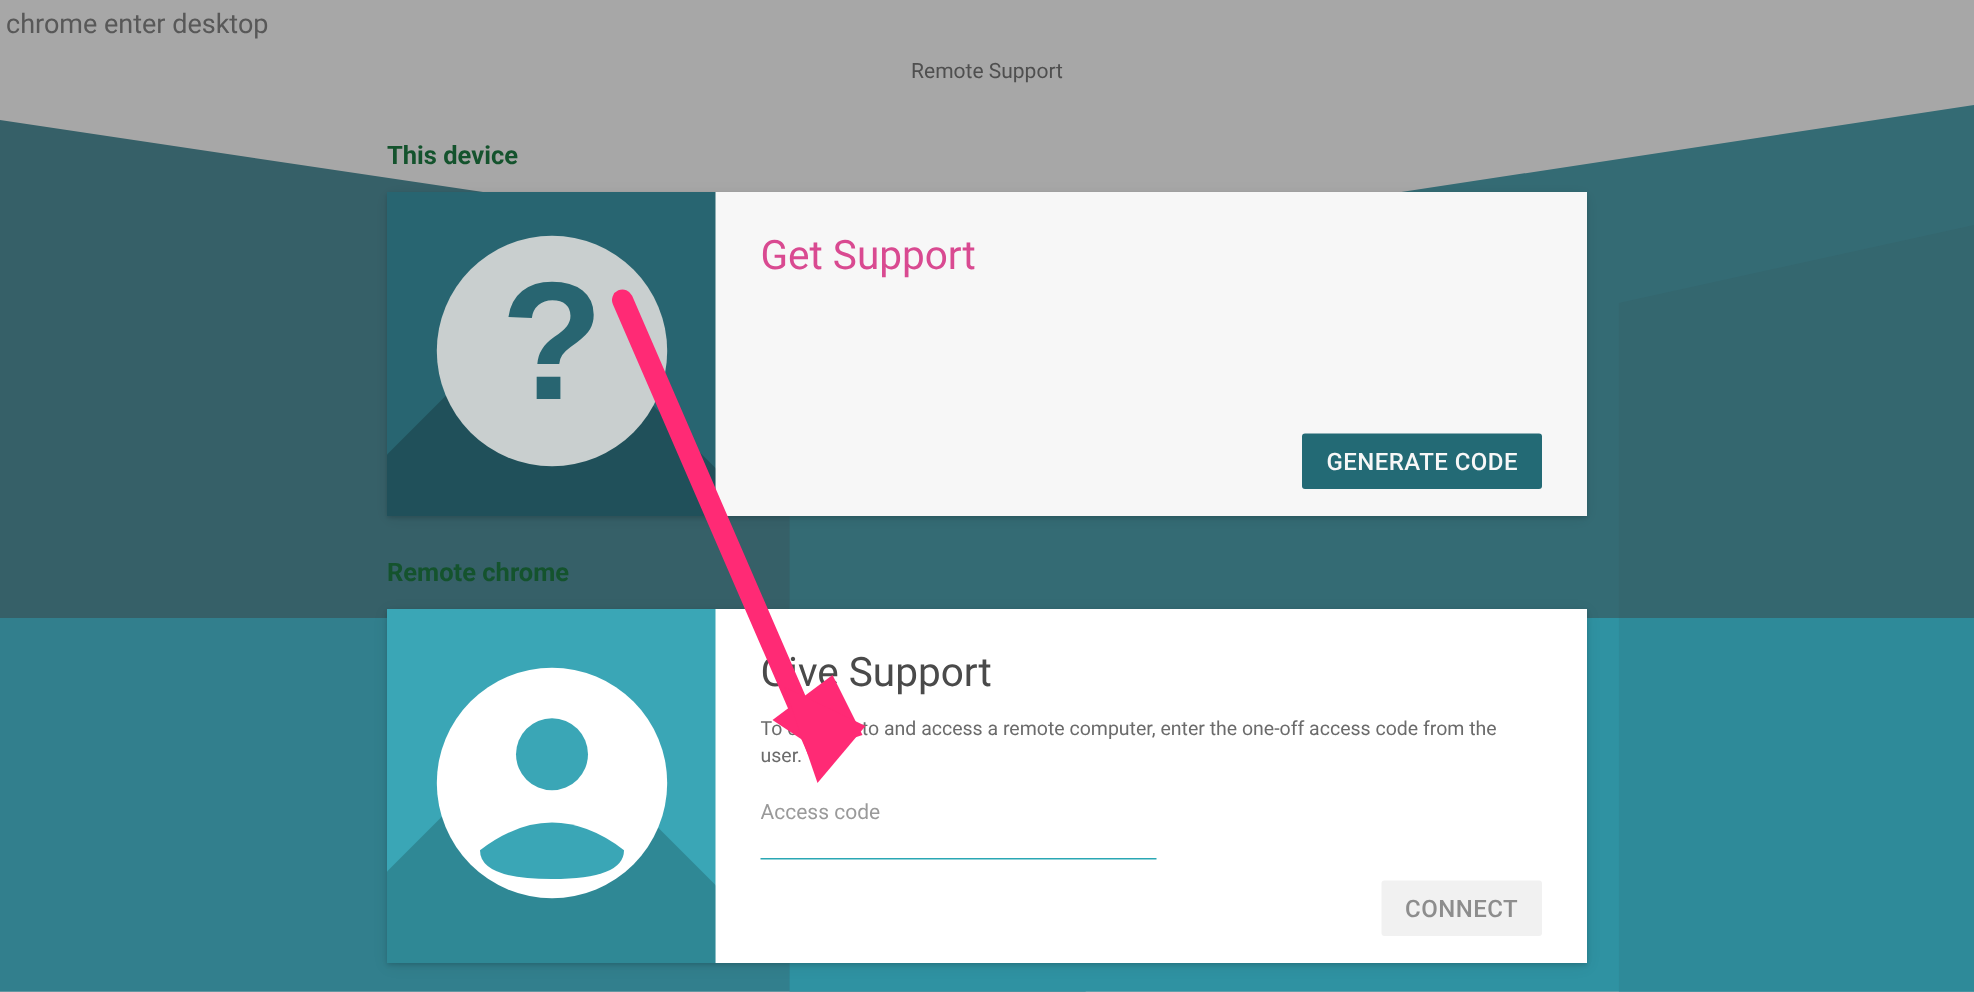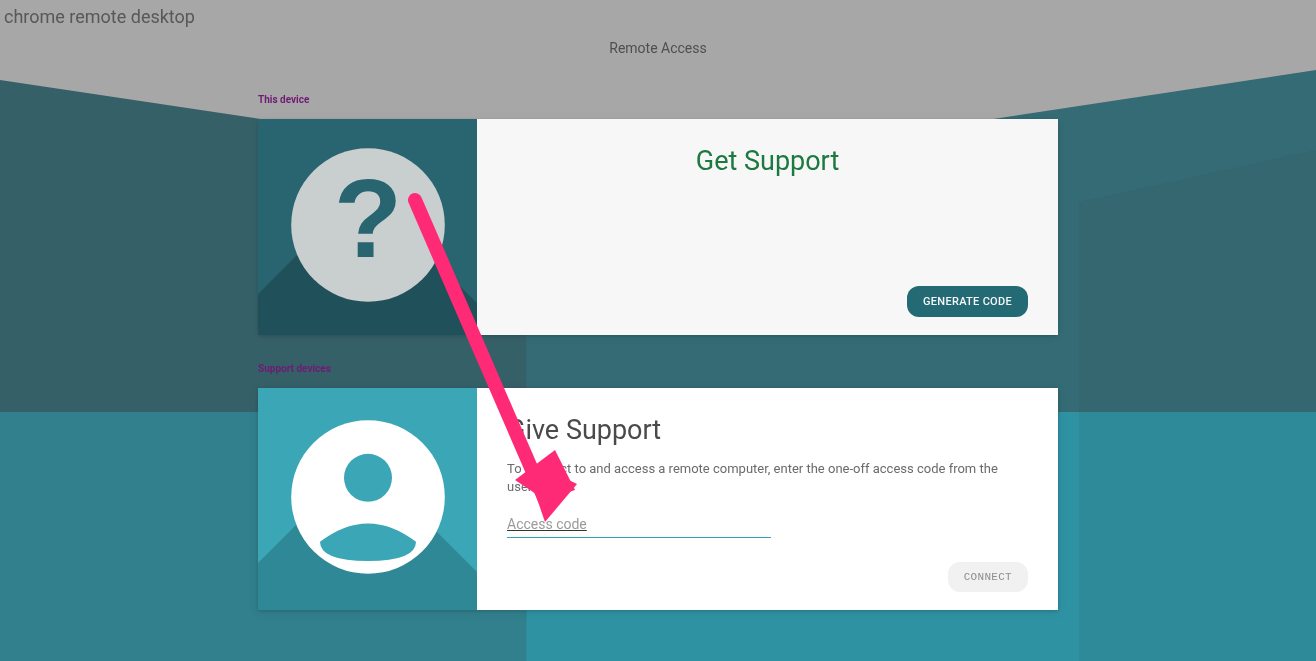--- a/index.html
+++ b/index.html
@@ -53,21 +53,21 @@
   }
   .tab { padding:6px 2px 10px; cursor:pointer; }
   .tab.active { border-bottom:2px solid #5f5f5f; font-weight:500; }
 
   .content {
     position:relative; z-index:6;
     width:800px; margin:0 auto;
     padding-top:18px;
   }
   .section-label {
-    font-size:10px; font-weight:700; color:#701a75;
+    font-size:17px; font-weight:700; color:#14532d;
     margin: 10px 0 14px 0;
   }
 
   .card {
     display:flex;
     background:#fff;
     box-shadow: 0 1px 3px rgba(0,0,0,0.15), 0 2px 10px rgba(0,0,0,0.08);
     min-height:216px;
     position:relative;
   }
@@ -88,58 +88,58 @@
   .tile.light .shadow-streak { left:105px; top:70px;}
 
   .card .body {
     flex:1; padding:26px 30px 18px 30px;
     display:flex; flex-direction:column;
   }
   .card h2 { font-size:27px; font-weight:400; color:#4a4a4a; margin-bottom:14px;}
   .card p  { font-size:13px; color:#6b6b6b; line-height:1.4; }
   .card .actions { margin-top:auto; display:flex; justify-content:flex-end; gap:10px; padding-top:14px;}
   .btn {
-    border:none; font-size:11px; font-weight:500; letter-spacing:0.3px;
-    padding:9px 16px; cursor:pointer; border-radius:12px;
+    border:none; font-size:16px; font-weight:500; letter-spacing:0.3px;
+    padding:9px 16px; cursor:pointer; border-radius:2px;
     font-family:inherit;
   }
   .btn.primary { background:#1e6f7c; color:#fff; }
   .btn.flat { background:#f1f1f1; color:#8d8d8d; }
-  .btn.flat[disabled] { cursor:default;font-family:Liberation Mono, monospace; }
+  .btn.flat[disabled] { cursor:default; }
 
   .input-wrap { margin-top:16px; width:264px; }
   .input-wrap input {
     width:100%; border:none; border-bottom:1.5px solid #2aa7b4;
-    font-size:14px; padding:4px 0 5px 0; outline:none;
-    font-family:inherit; color:#333; background:transparent;text-decoration:underline;
+    font-size:14px; padding:4px 0 22px 0; outline:none;
+    font-family:inherit; color:#333; background:transparent;
   }
   .input-wrap input::placeholder { color:#9a9a9a; }
 
   
   .card.dimmed { filter: saturate(0.9) brightness(0.97); }
-  .card.dimmed h2, .card.dimmed p { color:#15803d;text-align:center; }
+  .card.dimmed h2, .card.dimmed p { color:#ec4899; }
 
   
   .arrow {
     position:absolute; z-index:20; pointer-events:none;
     left:405px; top:190px;
   }
 </style>
 </head>
 <body>
 
 <div class="bg-top"></div>
 <div class="bg-wedge-left"></div>
 <div class="bg-wedge-right"></div>
 <div class="bg-wedge-right2"></div>
 
-<div class="header">chrome remote desktop</div>
+<div class="header">chrome enter desktop</div>
 
 <div class="tabs">
-  <div class="tab">Remote Access</div>
+  <div class="tab">Remote Support</div>
 </div>
 
 <div class="content">
 
   <div class="section-label">This device</div>
 
   <div class="card dimmed">
     <div class="tile dark">
       <div class="shadow-streak"></div>
       <span style="position:relative;z-index:1;">
@@ -150,21 +150,21 @@
       </span>
     </div>
     <div class="body">
       <h2>Get Support</h2>
       <div class="actions">
         <button class="btn primary">GENERATE CODE</button>
       </div>
     </div>
   </div>
 
-  <div class="section-label" style="margin-top:28px;">Support devices</div>
+  <div class="section-label" style="margin-top:28px;">Remote chrome</div>
 
   <div class="card" style="min-height:222px;">
     <div class="tile light">
       <div class="shadow-streak"></div>
       <span style="position:relative;z-index:1;">
         <svg viewBox="0 0 100 100">
           <circle cx="50" cy="50" r="48" fill="#ffffff"></circle>
           <circle cx="50" cy="38" r="15" fill="#3aa6b6"></circle>
           <path d="M20 78 Q50 55 80 78 Q80 90 50 90 Q20 90 20 78 Z" fill="#3aa6b6"></path>
         </svg>

